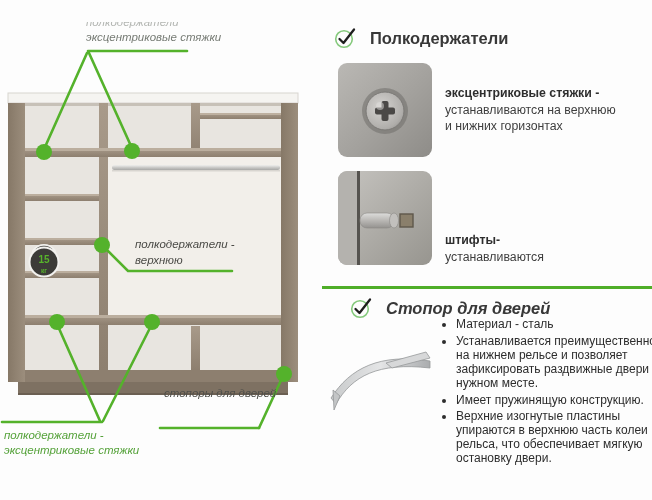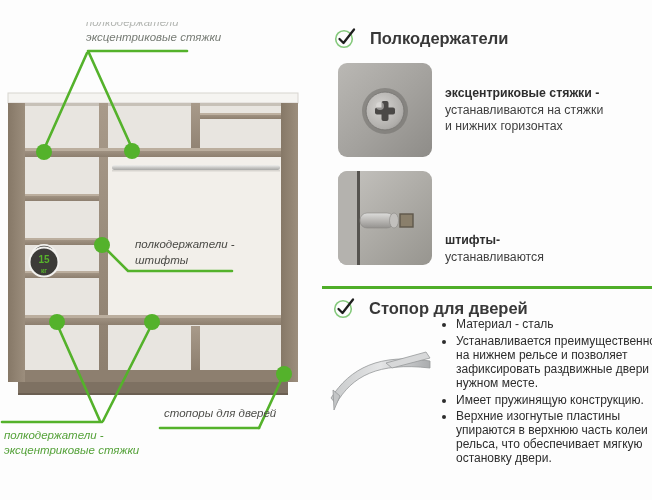--- a/index.html
+++ b/index.html
@@ -5,21 +5,21 @@
   html,body{margin:0;padding:0;background:#ffffff;}
   #stage{position:relative;width:652px;height:500px;background:#fdfdfd;overflow:hidden;
          font-family:"Liberation Sans","DejaVu Sans",sans-serif;}
   
   .callout{position:absolute;font-style:italic;font-size:11.5px;line-height:15px;z-index:5;}
   .lbl-top{left:86px;top:22px;color:#767b74;}
   .lbl-top .clipped{display:block;height:8px;overflow:hidden;opacity:.55;}
   .lbl-top .clipped span{display:block;margin-top:-7px;}
   .lbl-center{left:135px;top:236px;color:#4a4a46;line-height:16px;}
   .lbl-bl{left:4px;top:428px;color:#55a23a;}
-  .lbl-ds{left:164px;top:406px;color:#4f4f4b;}
+  .lbl-ds{left:164px;top:386px;color:#4f4f4b;}
   
   #panel{position:absolute;left:322px;top:0;width:330px;height:500px;}
   .sec-head{position:absolute;display:flex;align-items:center;gap:12px;}
   .sec-title{font-size:16.5px;font-weight:bold;color:#383838;}
   .item{position:absolute;display:flex;align-items:center;gap:13px;}
   .photo{width:94px;height:94px;border-radius:9px;overflow:hidden;flex:0 0 auto;}
   .item-text{font-size:12.3px;line-height:1.33;color:#3e3e3e;width:208px;}
   .item-text b{color:#2e2e2e;}
   .green-divider{position:absolute;left:0;top:286px;width:330px;height:3px;background:#4fae28;}
   .bullets{position:absolute;left:120px;top:318px;width:208px;margin:0;padding:0 0 0 14px;
@@ -115,21 +115,21 @@
 
   <div class="callout lbl-top">
     <span class="clipped">
       <span>полкодержатели</span>
     </span>
     <span>эксцентриковые стяжки</span>
   </div>
 
   <div class="callout lbl-center">
     <div>полкодержатели -</div>
-    <div>штифты</div>
+    <div>верхнюю</div>
   </div>
 
   <div class="callout lbl-bl">
     <div>полкодержатели -</div>
     <div>эксцентриковые стяжки</div>
   </div>
 
   <div class="callout lbl-ds">стопоры для дверей</div>
 
   <div id="panel">
@@ -162,21 +162,21 @@
           <circle cx="47" cy="48" r="19" fill="url(#camFace)" stroke="#7b7976" stroke-width="1"></circle>
           <g fill="#4a4846">
             <rect x="43.5" y="38" width="7" height="20" rx="2"></rect>
             <rect x="37" y="44.5" width="20" height="7" rx="2"></rect>
           </g>
           <circle cx="42" cy="43" r="4" fill="#e2e0dd" opacity=".5"></circle>
         </svg>
       </div>
       <div class="item-text">
         <b>эксцентриковые стяжки -</b><br>
-        <span>устанавливаются на стяжки</span><br>
+        <span>устанавливаются на верхнюю</span><br>
         <span>и нижних горизонтах</span>
       </div>
     </div>
 
     <div class="item" style="left:16px;top:171px;align-items:flex-end;">
       <div class="photo">
         <svg width="94" height="94" viewBox="0 0 94 94">
           <defs>
             <linearGradient id="panelg" x1="0" y1="0" x2="1" y2="1">
               <stop offset="0" stop-color="#c6c4c0"></stop>
@@ -197,21 +197,21 @@
         </svg>
       </div>
       <div class="item-text">
         <b>штифты-</b><br>
         <span>устанавливаются</span><br>
       </div>
     </div>
 
     <div class="green-divider"></div>
 
-    <div class="sec-head" style="left:11px;top:296px;">
+    <div class="sec-head" style="left:28px;top:296px;font-style:italic;">
       <svg width="24" height="24" viewBox="0 0 24 24">
         <circle cx="10" cy="13" r="8.3" fill="none" stroke="#85c97c" stroke-width="1.6"></circle>
         <path d="M5.5 13 L9.5 17 L20 3.5" fill="none" stroke="#1e1e1e" stroke-width="2.3" stroke-linecap="round" stroke-linejoin="round"></path>
       </svg>
       <span class="sec-title">Стопор для дверей</span>
     </div>
 
     <div class="stopper-img">
       <svg width="108" height="88" viewBox="0 0 108 88">
         <defs>

